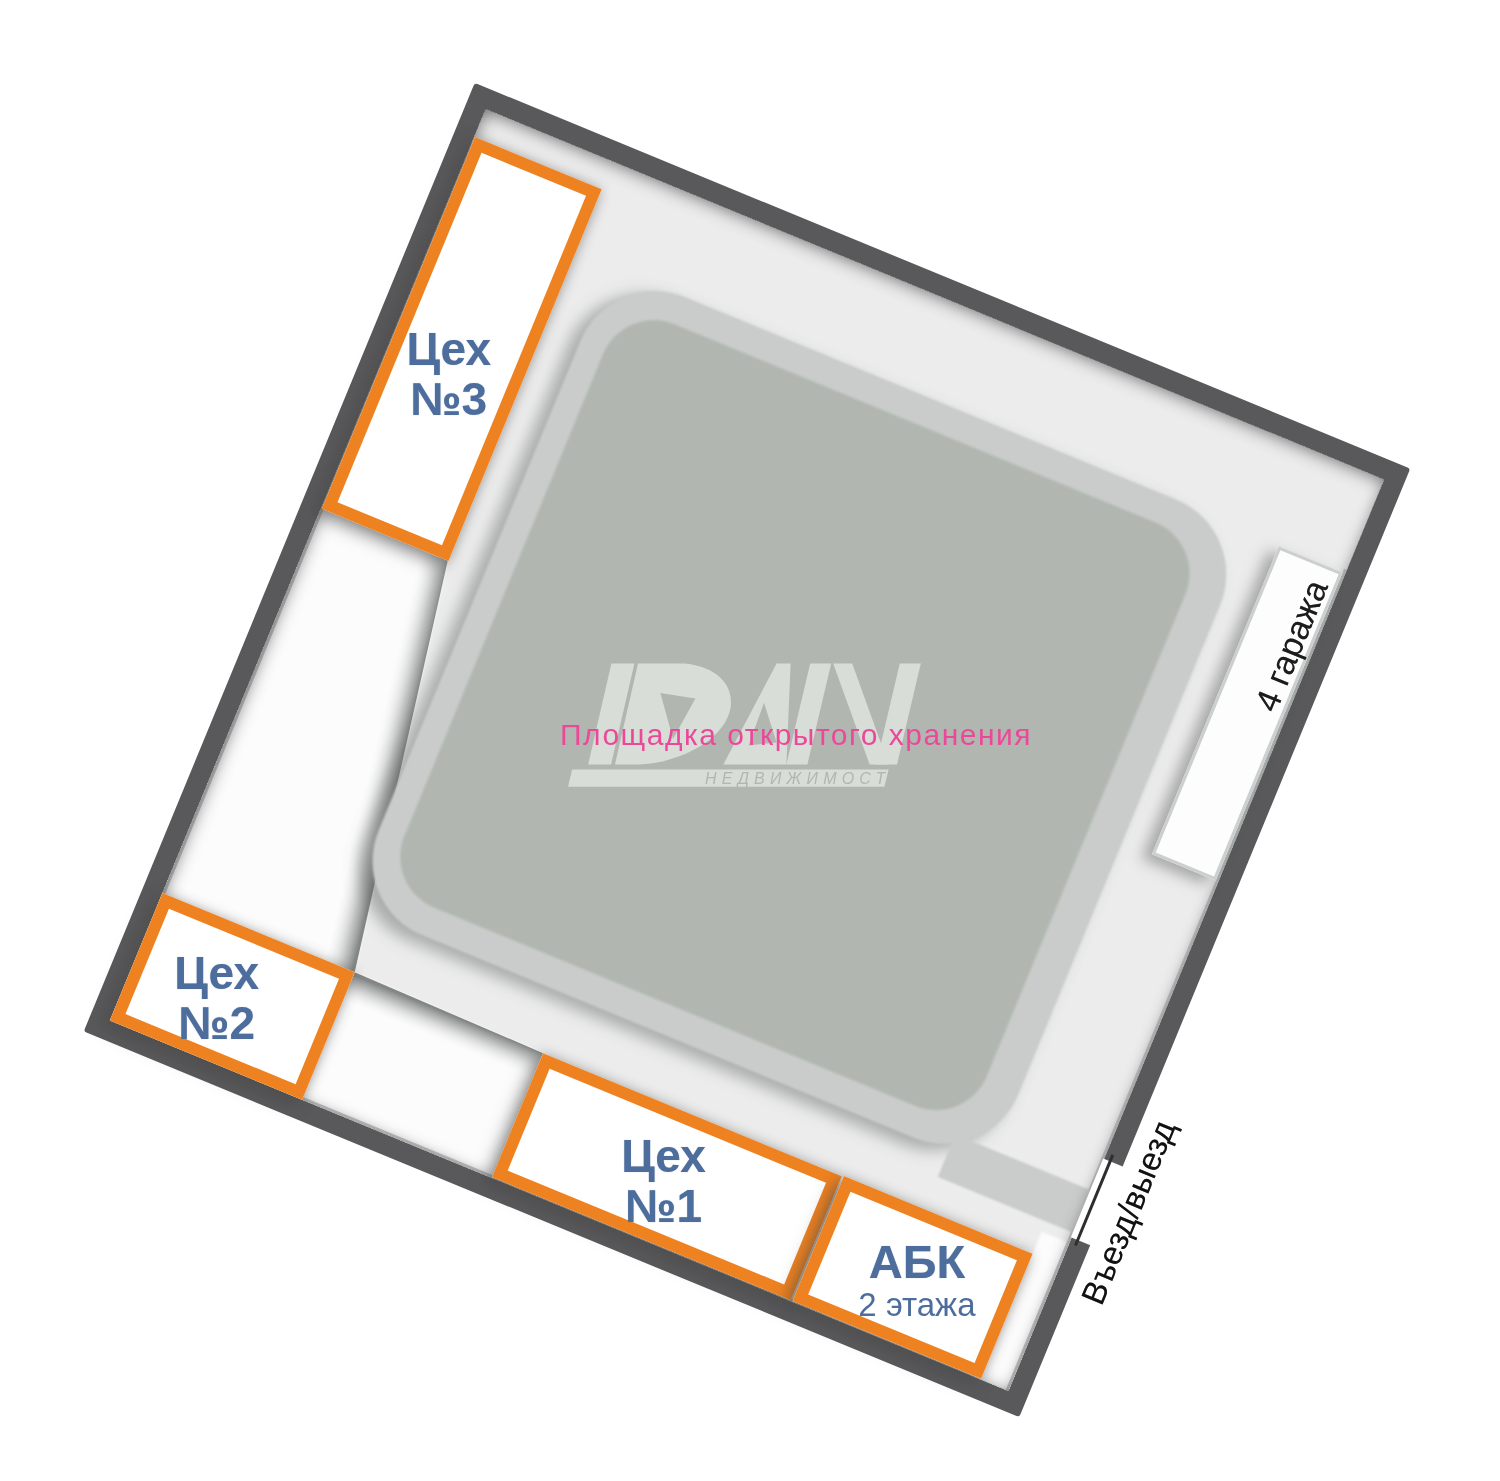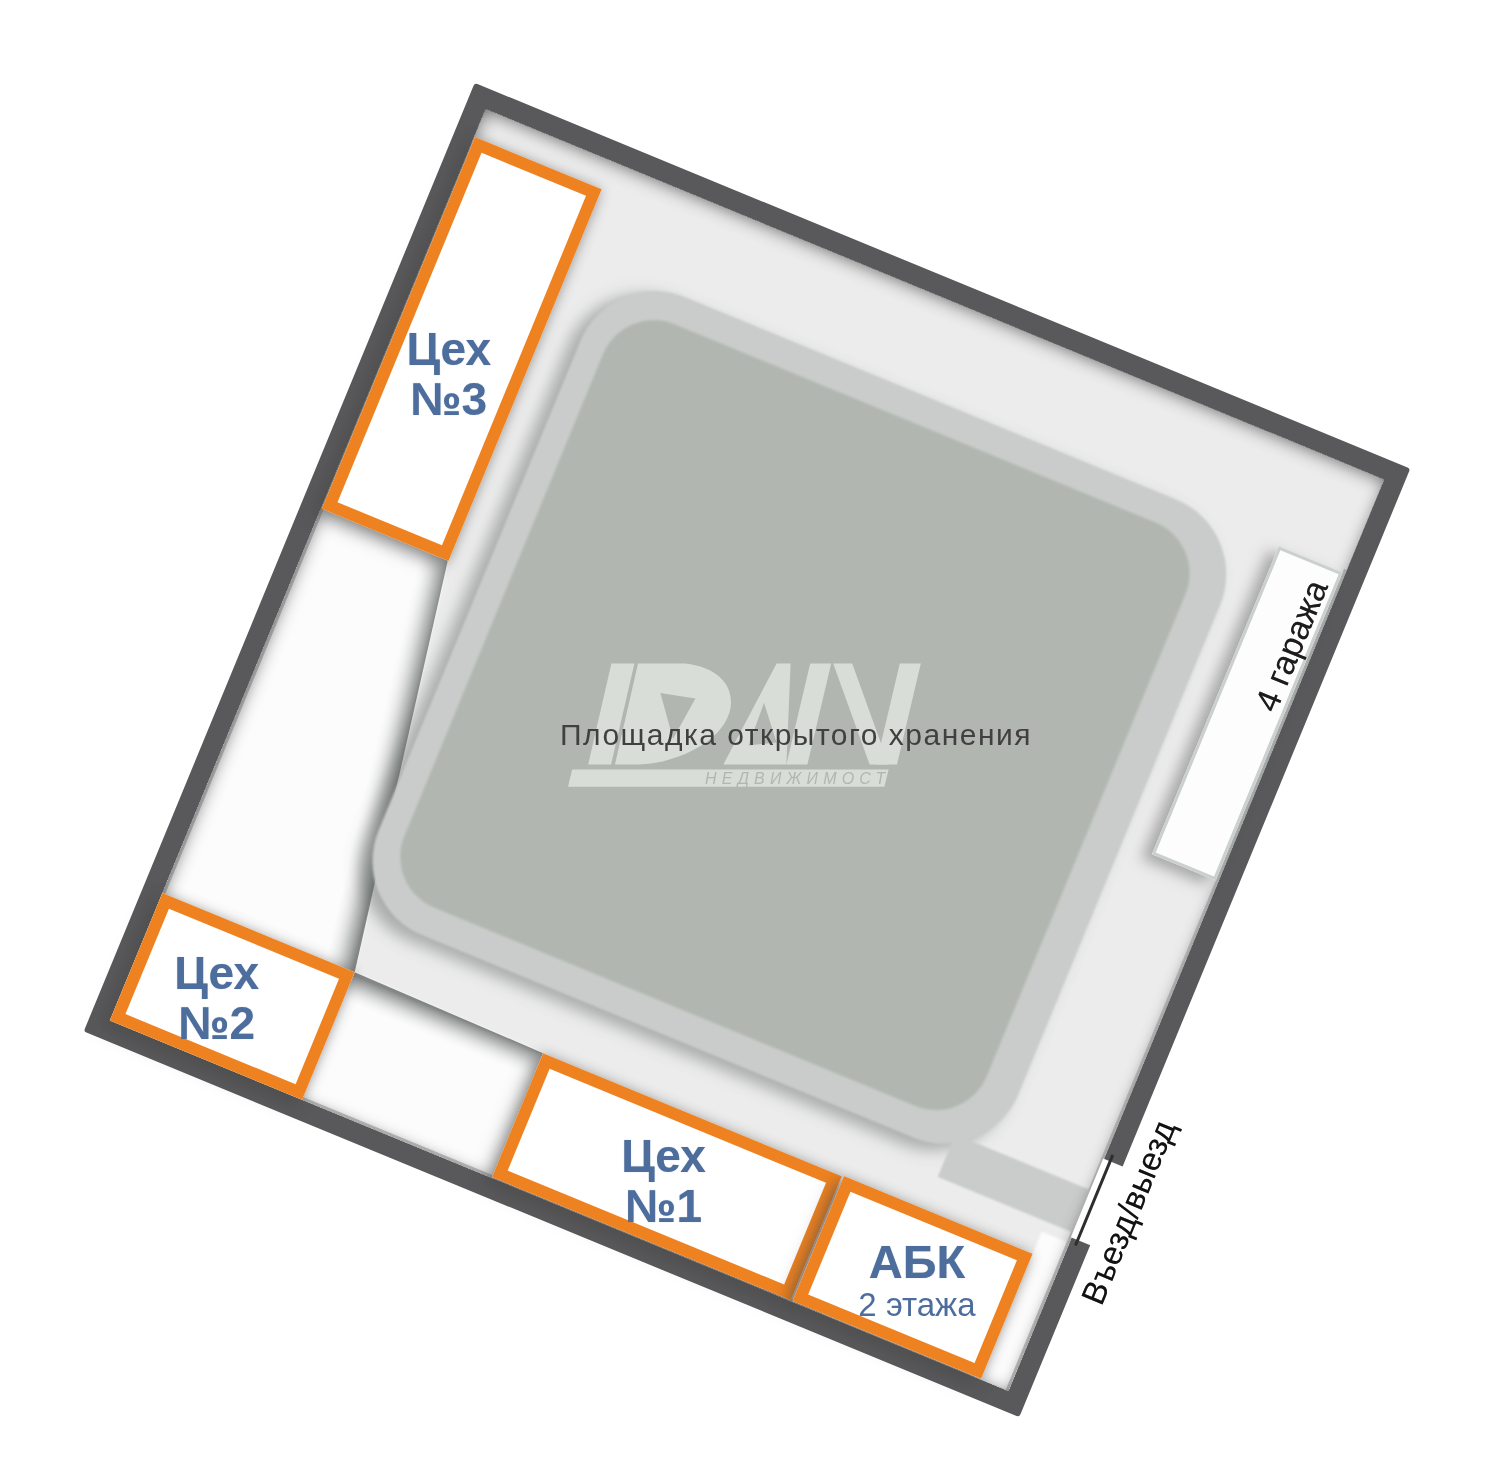--- a/index.html
+++ b/index.html
@@ -127,13 +127,13 @@
              M764,702.8 L776.6,742.6 L748.6,745.4 Z"></path>
     <path d="M810.2,663.6 L831.2,663.6 L807.4,764.4 L786.4,764.4 Z"></path>
     <path d="M833.2,663.6 L852.2,663.6 L888.6,764.4 L869.6,764.4 Z"></path>
     <path d="M899.8,663.6 L920.8,663.6 L897,764.4 L876,764.4 Z"></path>
     <path d="M572.2,769.4 L888.6,769.4 L884.4,786.8 L568,786.8 Z"></path>
   </g>
   <text x="705" y="783.5" font-size="16" font-style="italic" letter-spacing="5.2" fill="#b1b7b0">НЕДВИЖИМОСТЬ</text>
 </svg>
 
 <div class="abs" style="left:796px;top:735px;transform:translate(-50%,-50%);white-space:nowrap;
-     font-size:30px;letter-spacing:1.5px;color:#404040;">Площадка открытого хранения</div>
+     font-size:30px;letter-spacing:1.5px;color:#ec4899;">Площадка открытого хранения</div>
 
 </body></html>

